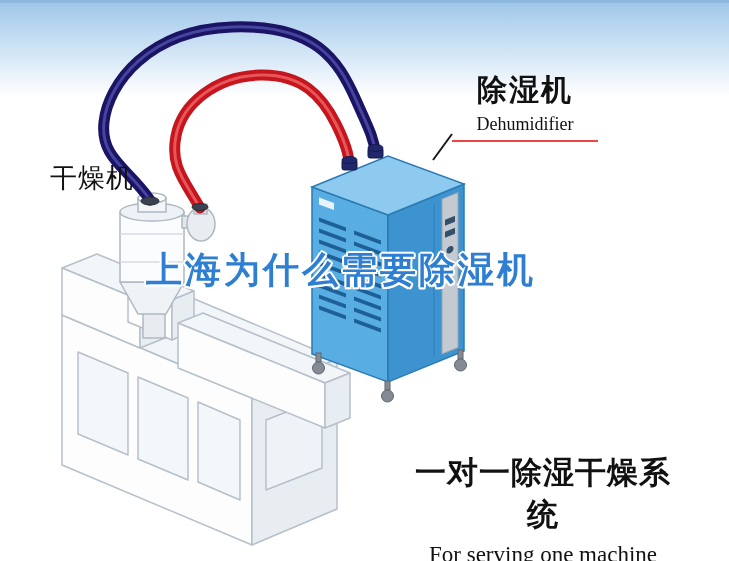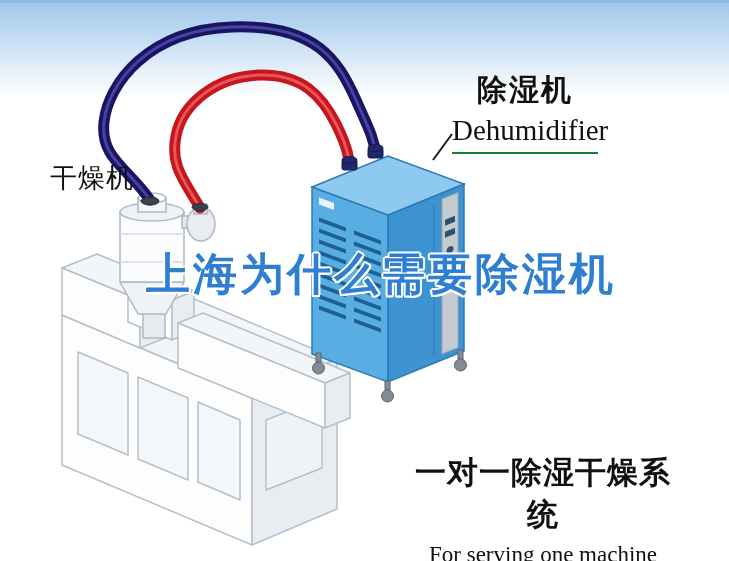--- a/index.html
+++ b/index.html
@@ -16,26 +16,26 @@
   }
   .sky-edge{
     position:absolute;left:0;top:0;width:729px;height:3px;
     background:#86b2d8;opacity:.7;
   }
   svg.scene{position:absolute;left:0;top:0;}
   .label{position:absolute;text-align:center;color:#111;}
   .hopper-label{left:42px;top:160px;width:100px;}
   .hopper-label .zh{font-size:27px;font-weight:normal;letter-spacing:1px;}
   .hopper-label .en{font-family:"Liberation Serif", serif;font-size:20px;margin-top:2px;}
-  .dehum-label{left:452px;top:70px;width:146px;border-bottom:2px solid #15803d;padding-bottom:5px;}
+  .dehum-label{left:452px;top:70px;width:146px;border-bottom:2px solid #ef4444;padding-bottom:5px;}
   .dehum-label .zh{font-size:30px;font-weight:bold;letter-spacing:2px;}
-  .dehum-label .en{font-family:"Liberation Serif", serif;font-size:29px;margin-top:3px;}
+  .dehum-label .en{font-family:"Liberation Serif", serif;font-size:18px;margin-top:3px;}
   .main-title{
     position:absolute;left:146px;top:250px;width:560px;
-    font-size:44px;font-weight:bold;letter-spacing:3px;line-height:1.1;
+    font-size:36px;font-weight:bold;letter-spacing:3px;line-height:1.1;
     color:#2e7fd2;
     text-shadow:2px 0 0 #fff,-2px 0 0 #fff,0 2px 0 #fff,0 -2px 0 #fff,
                 1.5px 1.5px 0 #fff,-1.5px 1.5px 0 #fff,1.5px -1.5px 0 #fff,-1.5px -1.5px 0 #fff;
     white-space:nowrap;
   }
   .footer-label{left:400px;top:452px;width:286px;}
   .footer-label .zh{font-size:31px;font-weight:bold;letter-spacing:1px;color:#111;text-align:center;}
   .footer-label .en{font-family:"Liberation Serif", serif;font-size:23px;margin-top:6px;color:#111;}
 </style>
 </head>

